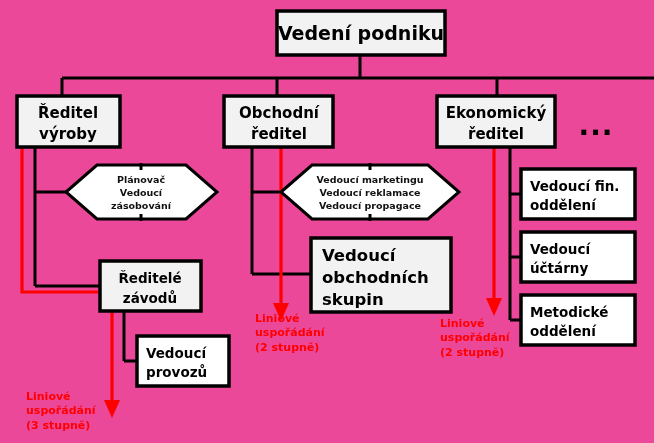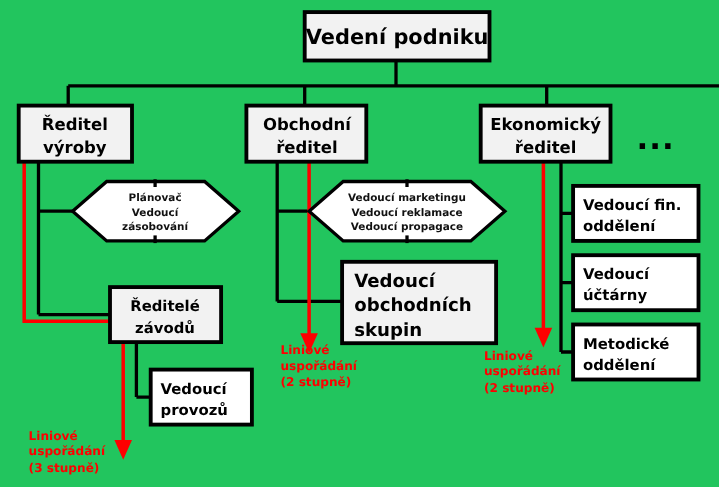--- a/index.html
+++ b/index.html
@@ -4,21 +4,21 @@
 <style>
   html, body {
     margin: 0;
     padding: 0;
     background: #ffffff;
   }
   #stage {
     position: relative;
     width: 654px;
     height: 443px;
-    background: #22c55e;
+    background: #ec4899;
     overflow: hidden;
     font-family: "DejaVu Sans", "Liberation Sans", sans-serif;
   }
   svg#diagram {
     position: absolute;
     left: 0;
     top: 0;
     width: 654px;
     height: 443px;
   }

